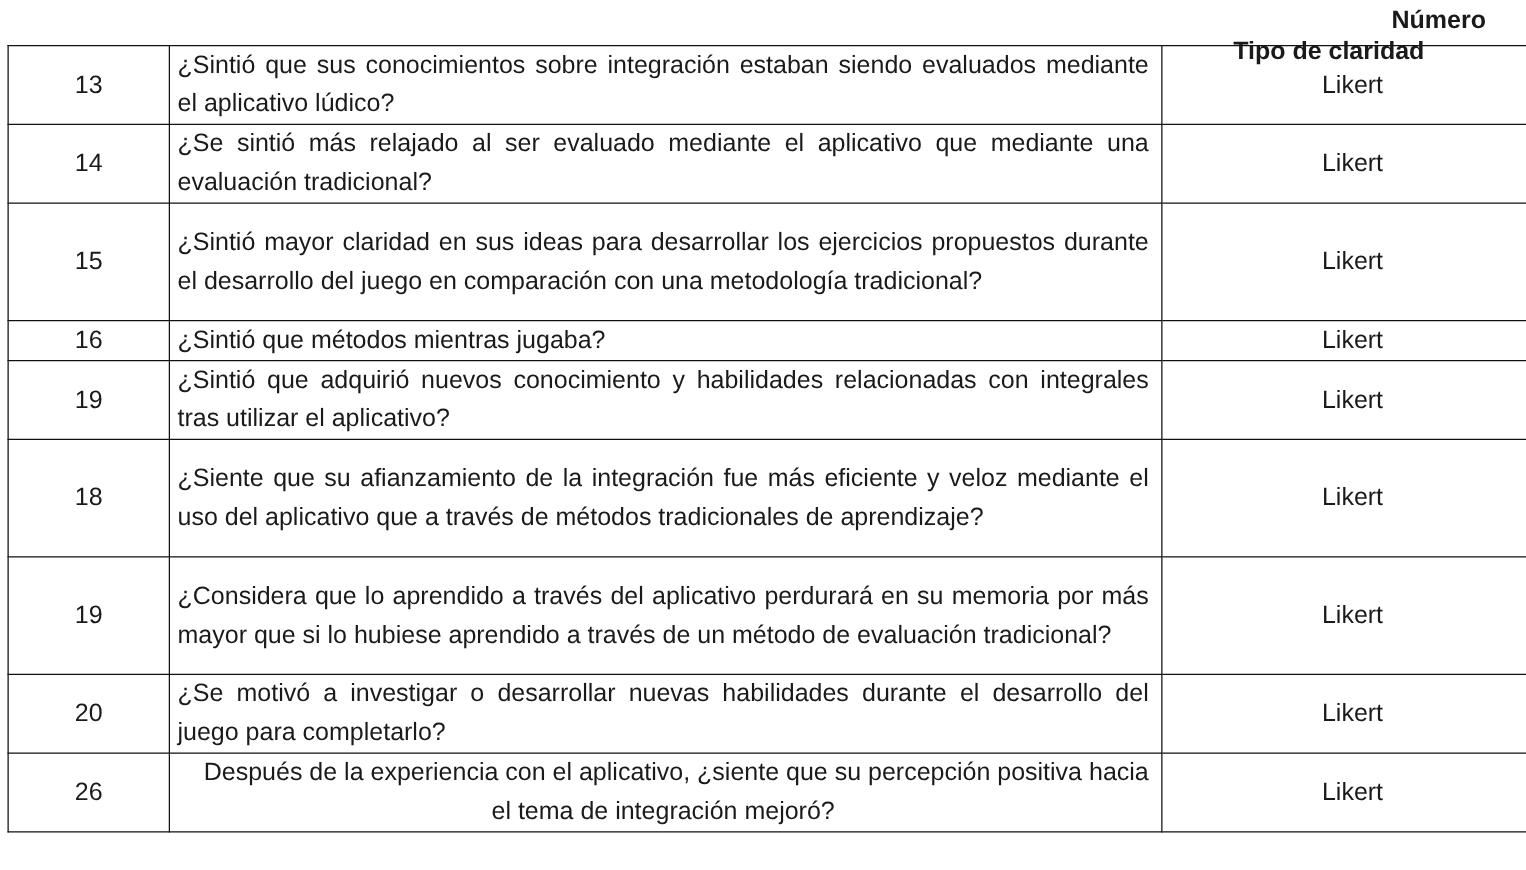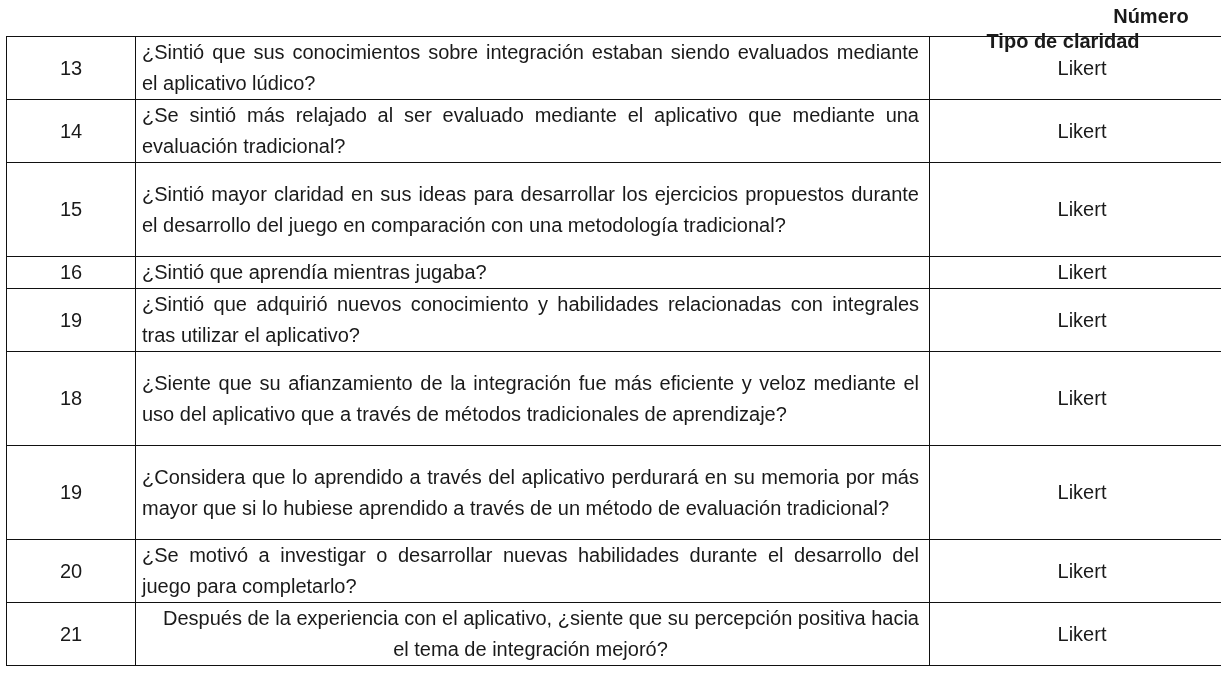--- a/index.html
+++ b/index.html
@@ -85,21 +85,21 @@
         <td class="q">¿Se sintió más relajado al ser evaluado mediante el aplicativo que mediante una evaluación tradicional?</td>
         <td class="t">Likert</td>
       </tr>
       <tr class="r2">
         <td class="num">15</td>
         <td class="q">¿Sintió mayor claridad en sus ideas para desarrollar los ejercicios propuestos durante el desarrollo del juego en comparación con una metodología tradicional?</td>
         <td class="t">Likert</td>
       </tr>
       <tr class="r0">
         <td class="num">16</td>
-        <td class="q">¿Sintió que aprendía mientras jugaba?</td>
+        <td class="q">¿Sintió que métodos mientras jugaba?</td>
         <td class="t">Likert</td>
       </tr>
       <tr class="r1">
         <td class="num">19</td>
         <td class="q">¿Sintió que adquirió nuevos conocimiento y habilidades relacionadas con integrales tras utilizar el aplicativo?</td>
         <td class="t">Likert</td>
       </tr>
       <tr class="r2">
         <td class="num">18</td>
         <td class="q">¿Siente que su afianzamiento de la integración fue más eficiente y veloz mediante el uso del aplicativo que a través de métodos tradicionales de aprendizaje?</td>
@@ -109,19 +109,19 @@
         <td class="num">19</td>
         <td class="q">¿Considera que lo aprendido a través del aplicativo perdurará en su memoria por más mayor que si lo hubiese aprendido a través de un método de evaluación tradicional?</td>
         <td class="t">Likert</td>
       </tr>
       <tr class="r1">
         <td class="num">20</td>
         <td class="q">¿Se motivó a investigar o desarrollar nuevas habilidades durante el desarrollo del juego para completarlo?</td>
         <td class="t">Likert</td>
       </tr>
       <tr class="r1">
-        <td class="num">21</td>
+        <td class="num">26</td>
         <td class="q center">Después de la experiencia con el aplicativo, ¿siente que su percepción positiva hacia el tema de integración mejoró?</td>
         <td class="t">Likert</td>
       </tr>
     </tbody>
   </table>
 </div>
 
 </body></html>

